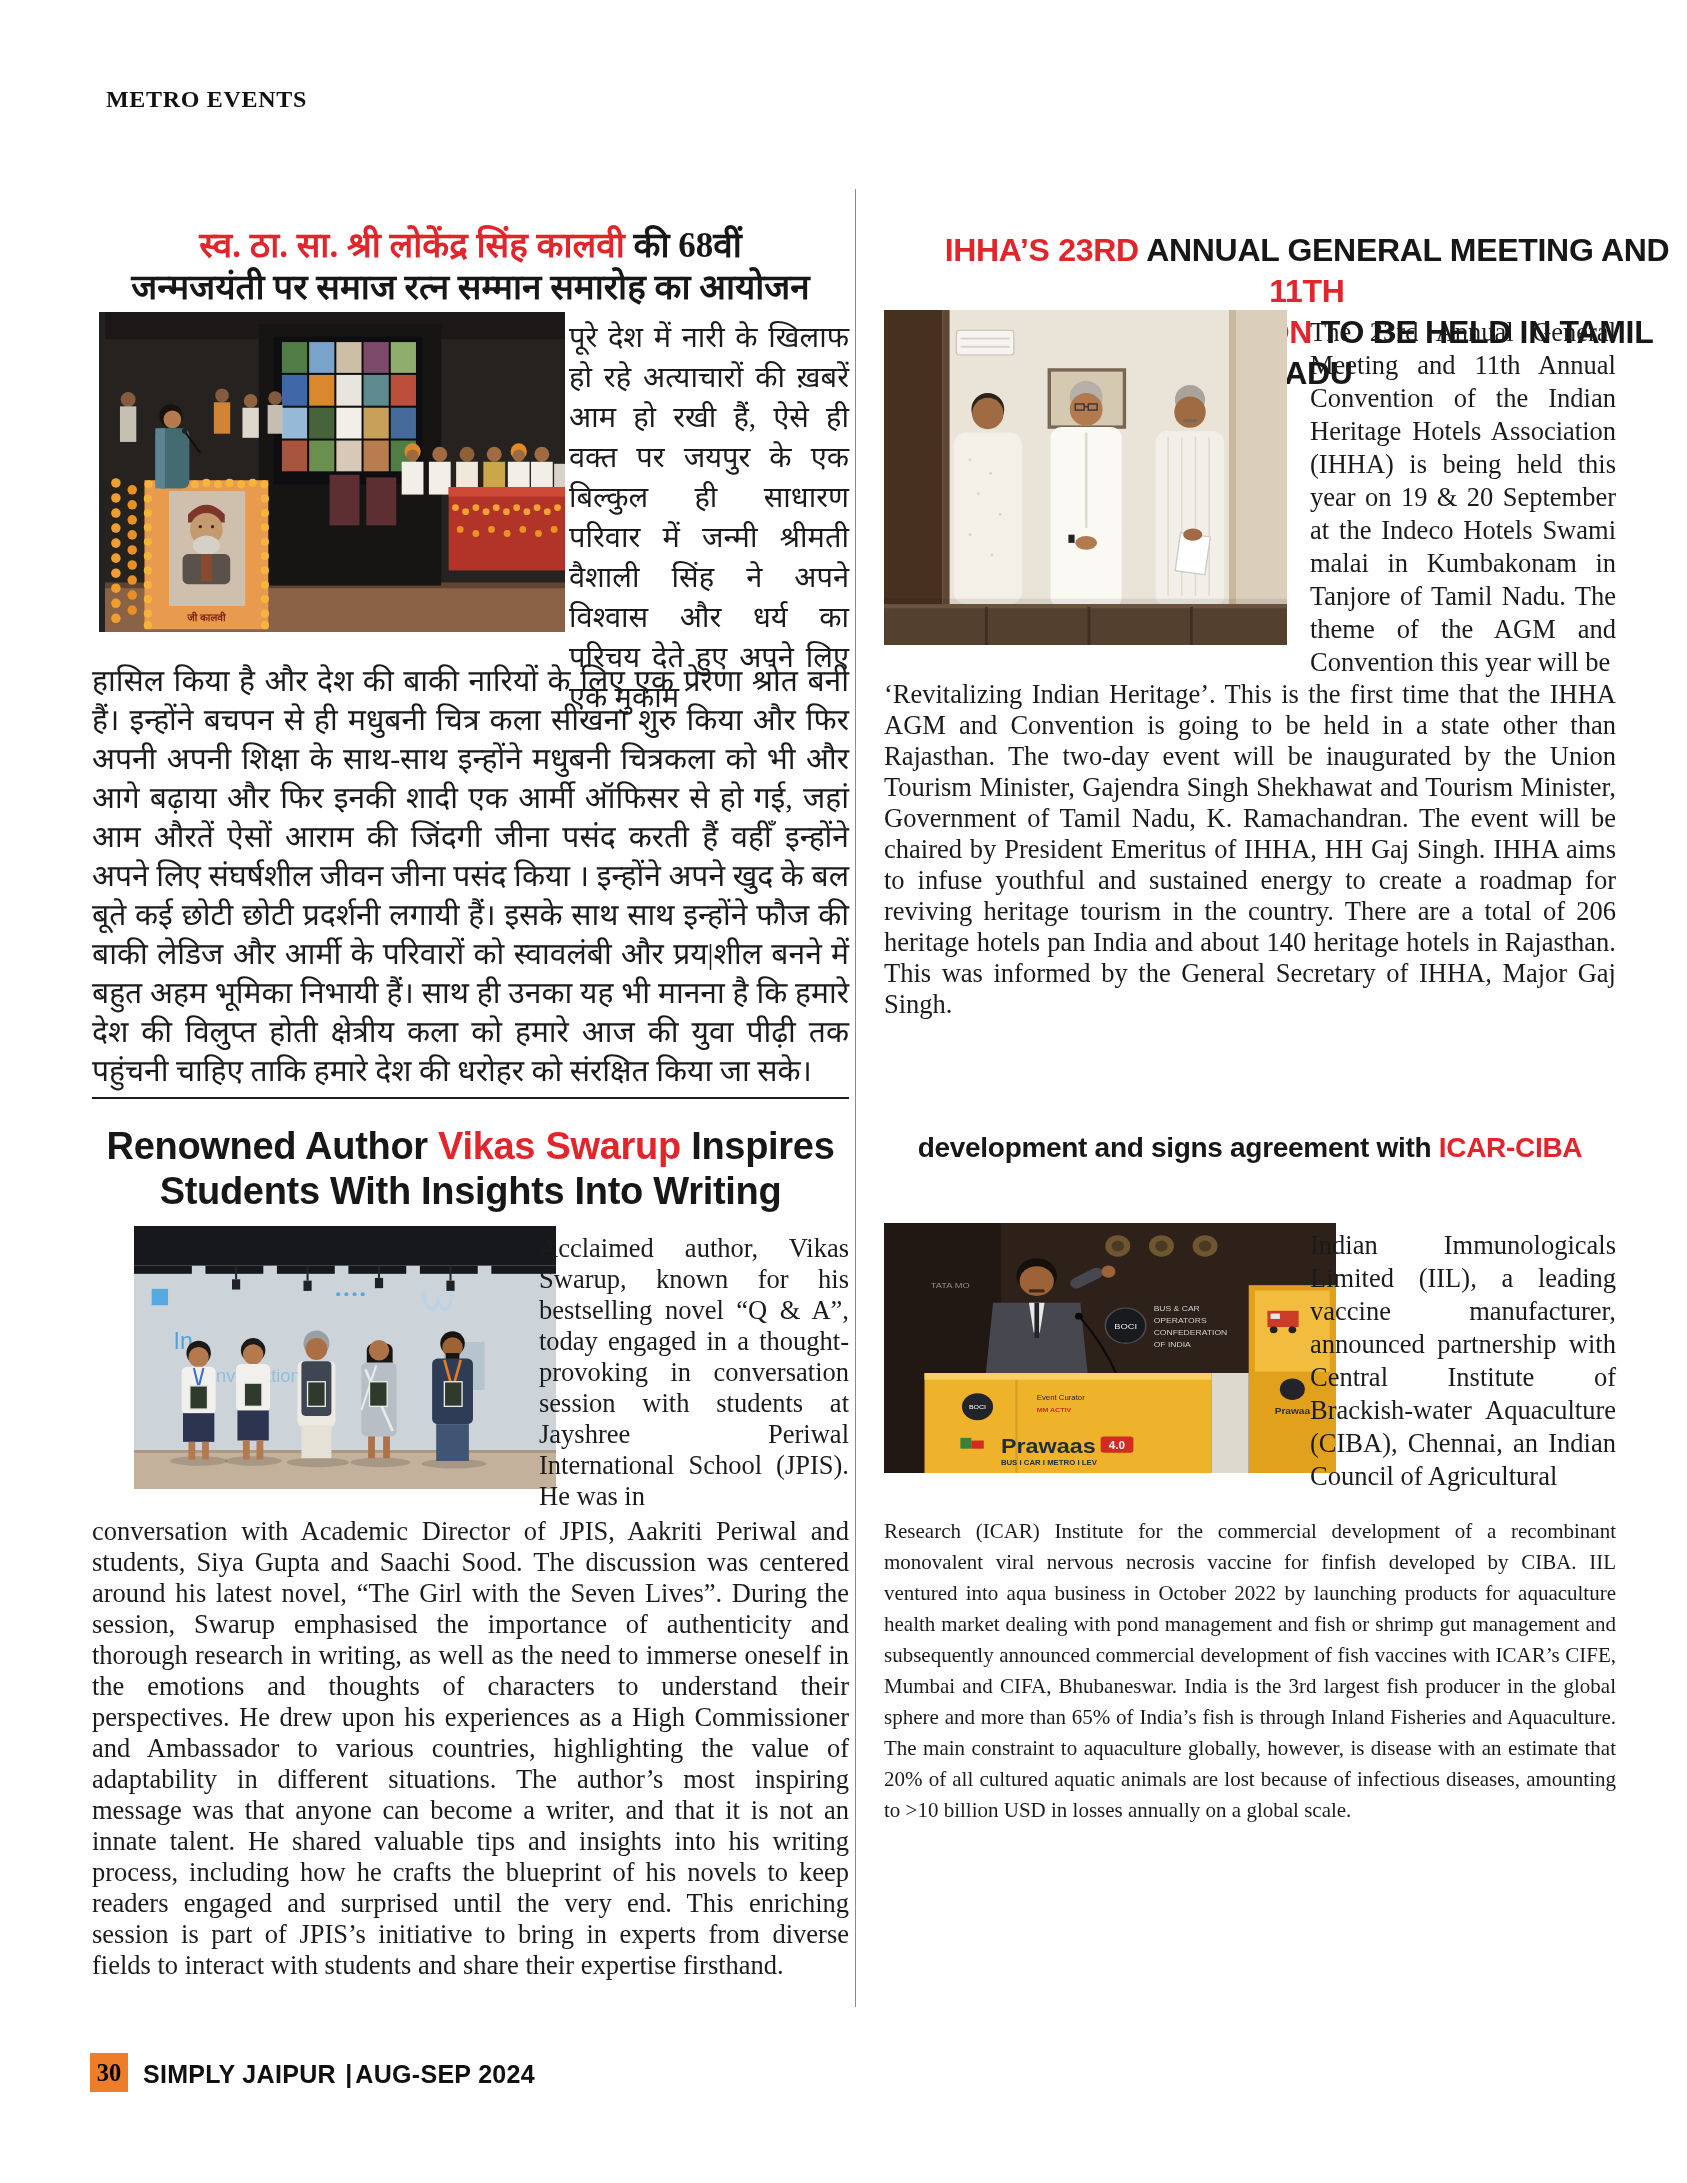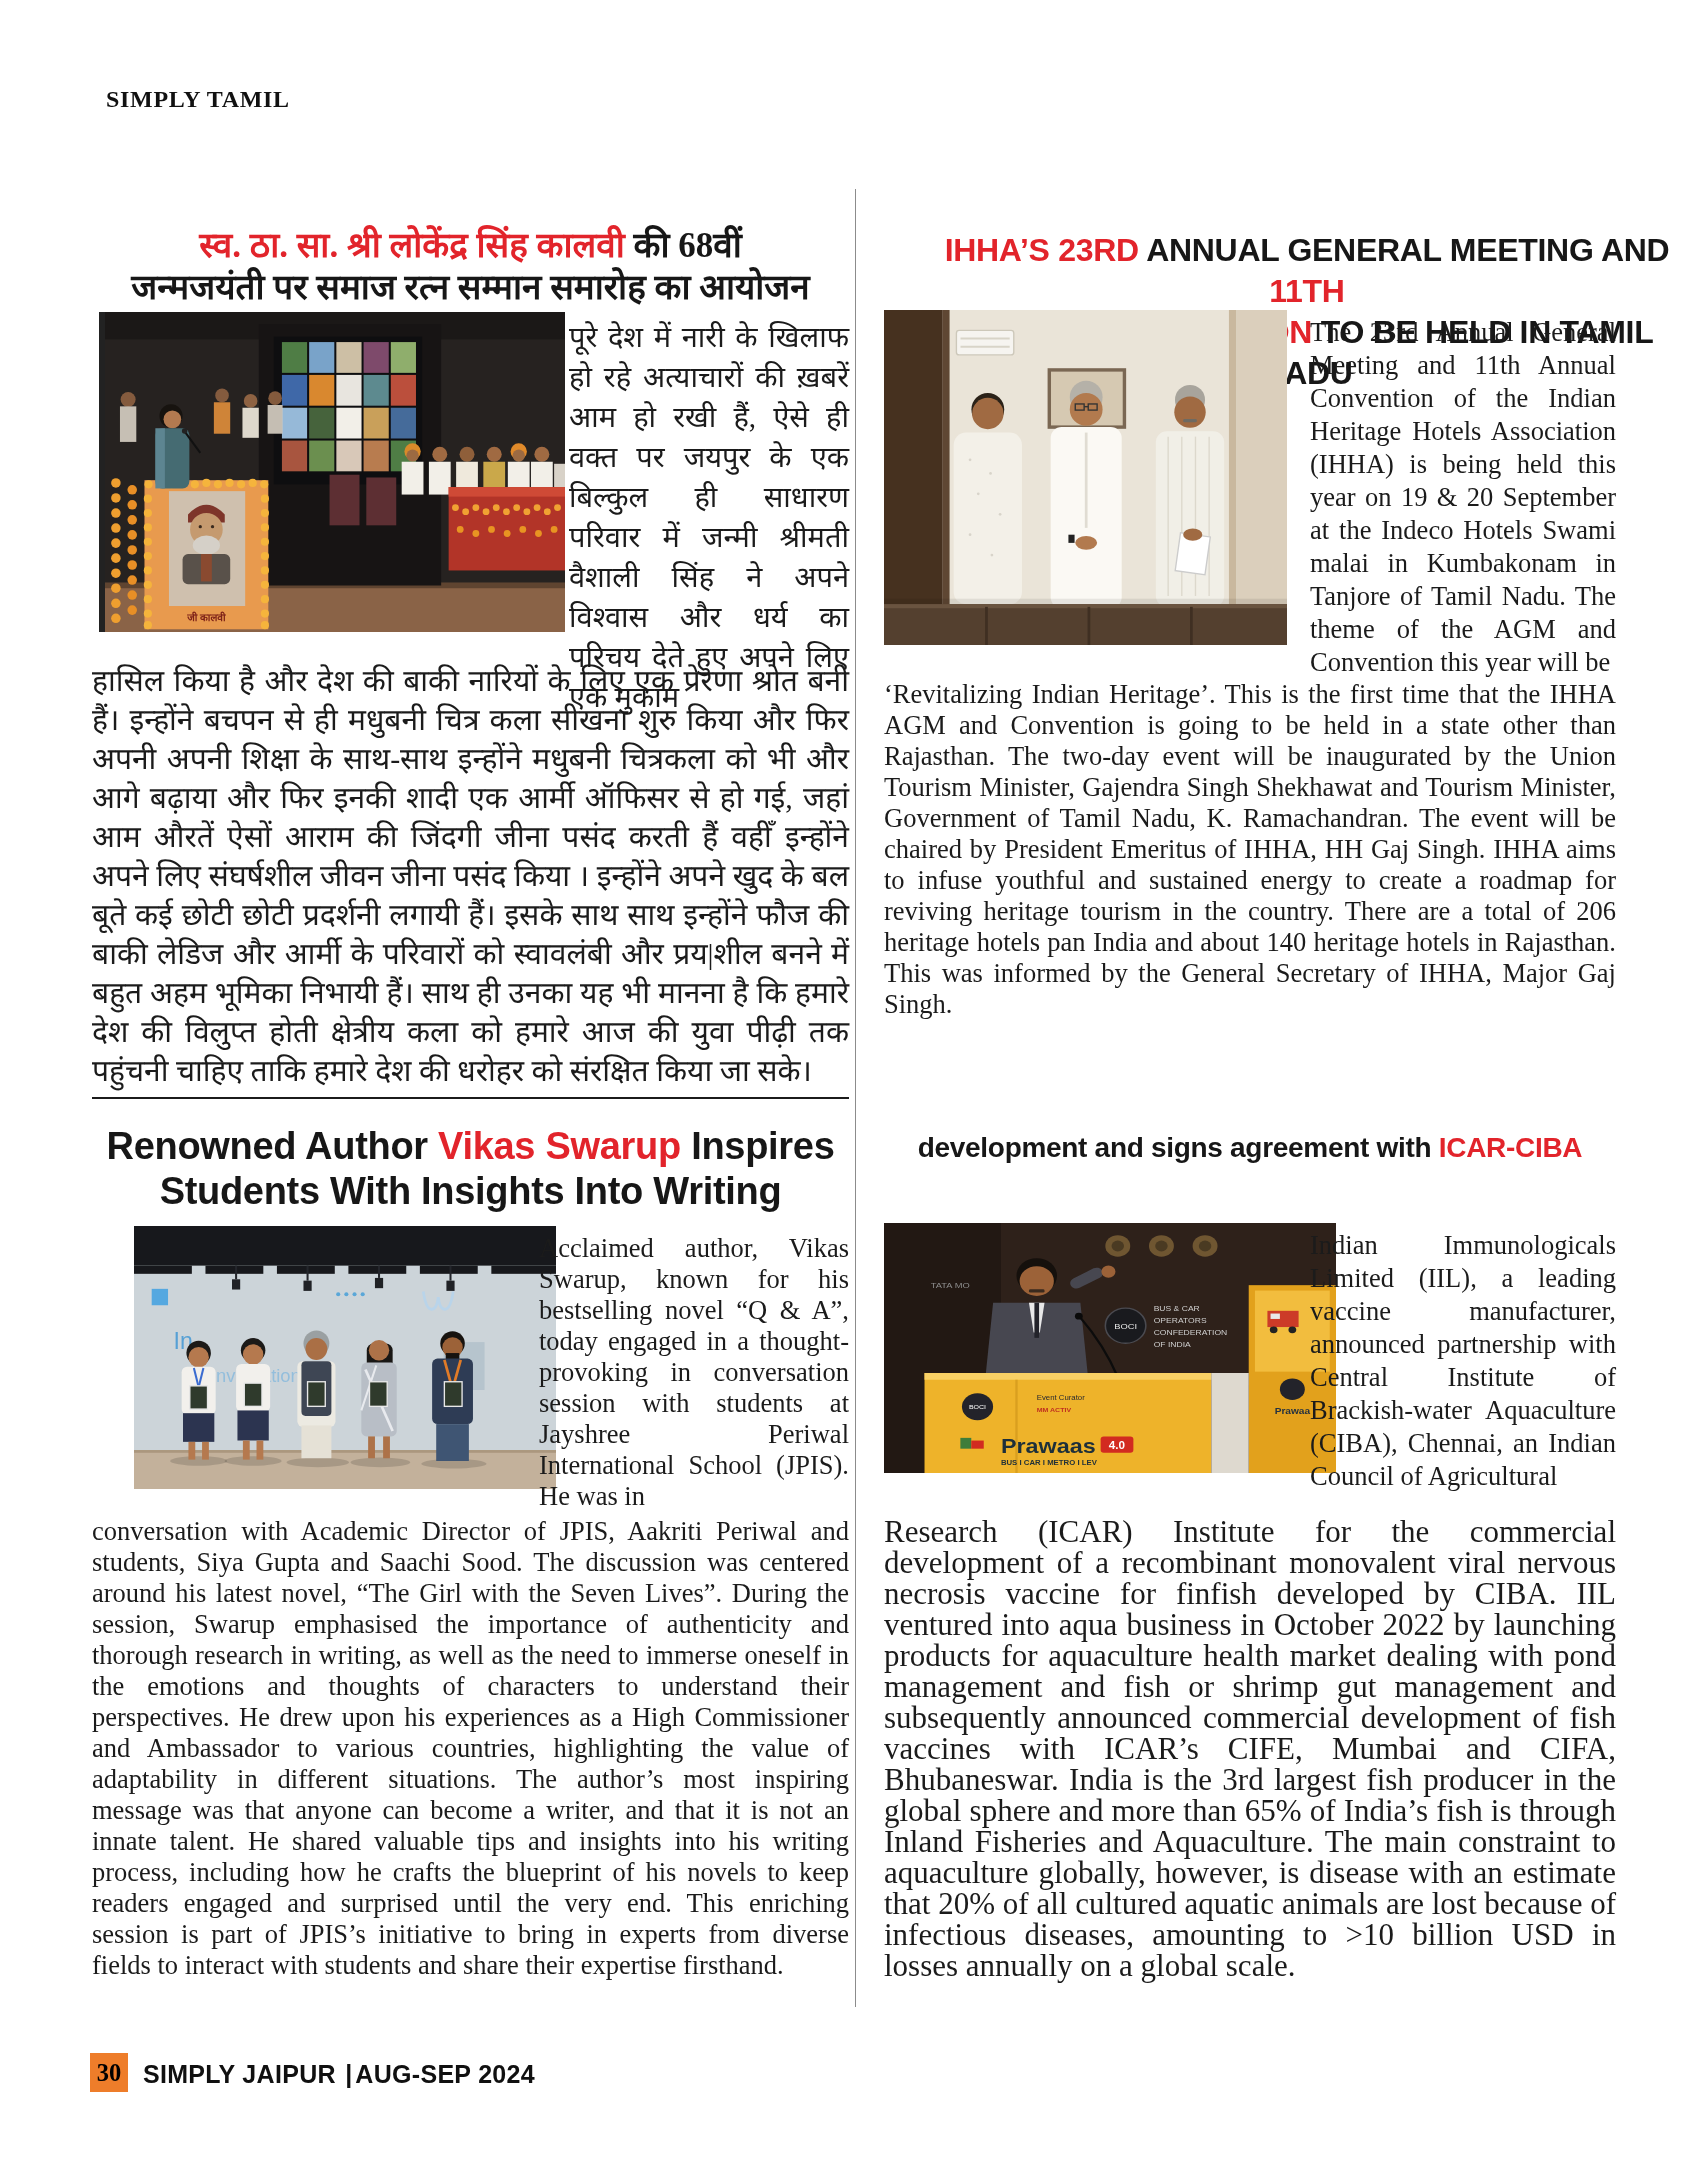--- a/index.html
+++ b/index.html
@@ -24,33 +24,33 @@
   .swarup-photo{left:95px;top:1226px;width:422px;height:263px;margin-left:39px;}
   .iil-photo{left:884px;top:1223px;width:452px;height:250px;}
   .txt{text-align:justify;color:#1b1b1b;}
   .side-kalvi{left:569px;top:317px;width:280px;font-size:29px;line-height:40px;}
   .body-kalvi{left:92px;top:661px;width:757px;font-size:30px;line-height:39px;}
   .side-ihha{left:1310px;top:316px;width:306px;font-size:26.5px;line-height:33px;}
   .body-ihha{left:884px;top:679px;width:732px;font-size:26.5px;line-height:31px;}
   .side-swarup{left:539px;top:1233px;width:310px;font-size:26.5px;line-height:31px;}
   .body-swarup{left:92px;top:1516px;width:757px;font-size:26.5px;line-height:31px;}
   .side-iil{left:1310px;top:1229px;width:306px;font-size:26.5px;line-height:33px;}
-  .body-iil{left:884px;top:1516px;width:732px;font-size:31px;line-height:31px;}
+  .body-iil{left:884px;top:1516px;width:732px;font-size:21px;line-height:31px;}
   .pagenum-box{left:90px;top:2053px;width:38px;height:39px;background:#ee7d2a;color:#000000;
         font:700 24.5px/39px "Liberation Serif","DejaVu Serif",serif;text-align:center;}
   .footer-line{left:143px;top:2061px;font:700 25px/27px "Liberation Sans","DejaVu Sans",sans-serif;
         color:#101010;letter-spacing:0.3px;white-space:nowrap;}
   .footer-line .sep{margin:0 2.7px 0 9.5px;}
 </style>
 </head>
 <body>
 
 <div class="page">
 
-  <div class="abs section-label">SIMPLY TAMIL</div>
+  <div class="abs section-label">METRO EVENTS</div>
   <div class="abs v-divider"></div>
 
   <div class="abs hl hl-kalvi">
     <div><span class="red">स्व. ठा. सा. श्री लोकेंद्र सिंह कालवी</span><span> की 68वीं</span></div>
     <div>जन्मजयंती पर समाज रत्न सम्मान समारोह का आयोजन</div>
   </div>
 
   <div class="abs photo kalvi-photo">
     <svg viewBox="0 0 676 468" preserveAspectRatio="none">
       <rect width="676" height="468" fill="#262220"></rect>

